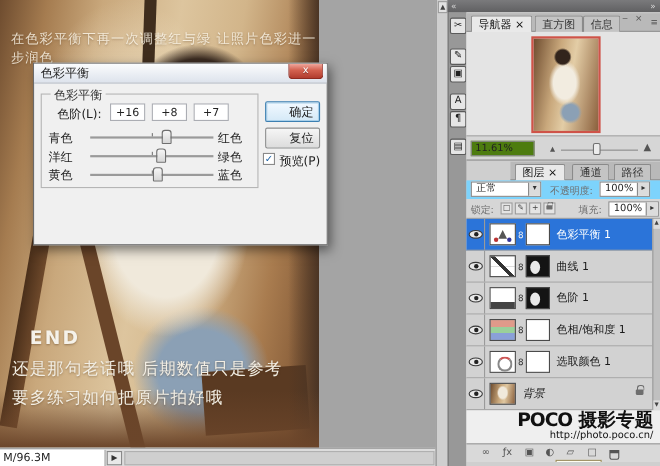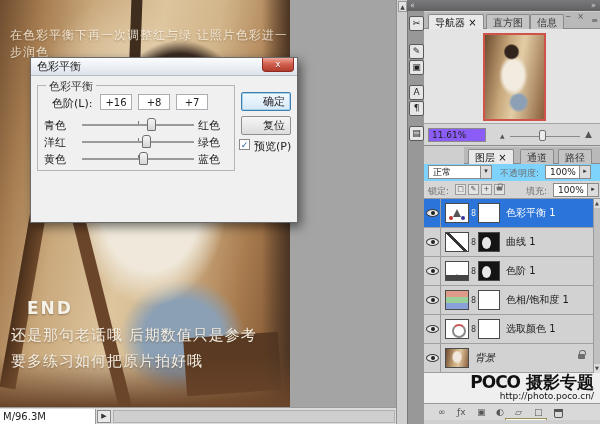--- a/index.html
+++ b/index.html
@@ -57,21 +57,21 @@
   
   #nav-content { position:absolute; left:424px; top:29px; width:176px; height:94px; background:#e4e4e4; }
   #nav-thumb { position:absolute; left:59px; top:4px; width:63px; height:88px; border:2px solid #cf5348;
     background:
       radial-gradient(circle 9px at 45% 20%, #32241c 70%, rgba(50,36,28,0) 90%),
       radial-gradient(ellipse 17px 24px at 48% 48%, #f2ece0 60%, rgba(242,236,224,0) 85%),
       radial-gradient(ellipse 13px 13px at 57% 80%, #8ba0b5 55%, rgba(139,160,181,0) 80%),
       linear-gradient(100deg,#6e4c2f,#c9a87c 35%,#e3cda6 55%,#8a5f3c);
   }
   #nav-bottom { position:absolute; left:424px; top:123px; width:176px; height:23px; background:#d6d6d6; border-top:1px solid #a5a5a5; border-bottom:1px solid #8a8a8a; }
-  #nav-zoom { position:absolute; left:4px; top:4px; width:58px; height:14px; background:#8b5cf6; border:1px solid #8a8a8a; font-size:9px; line-height:13px; padding-left:3px; color:#222; }
+  #nav-zoom { position:absolute; left:4px; top:4px; width:58px; height:14px; background:#4d7c0f; border:1px solid #8a8a8a; font-size:9px; line-height:13px; padding-left:3px; color:#222; }
   #nav-slider { position:absolute; left:76px; top:3px; width:92px; height:16px; }
   #nav-slider .m-s { position:absolute; left:0; top:5px; font-size:6px; color:#555; }
   #nav-slider .m-l { position:absolute; right:0; top:2px; font-size:9px; color:#555; }
   #nav-slider .track { position:absolute; left:10px; right:12px; top:9px; height:1px; background:#8a8a8a; }
   #nav-slider .nthumb { position:absolute; left:42%; top:3px; width:7px; height:11px; background:#ececec; border:1px solid #707070; border-radius:2px; }
 
   
   #layers-controls { position:absolute; left:424px; top:164px; width:176px; height:17px; background:#7dd3fc; }
   .inputbox { position:absolute; background:#fff; border:1px solid #8a8a8a; font-size:9px; color:#222; line-height:12px; }
   #blend-box { left:4px; top:1px; width:64px; height:14px; padding-left:4px; }

